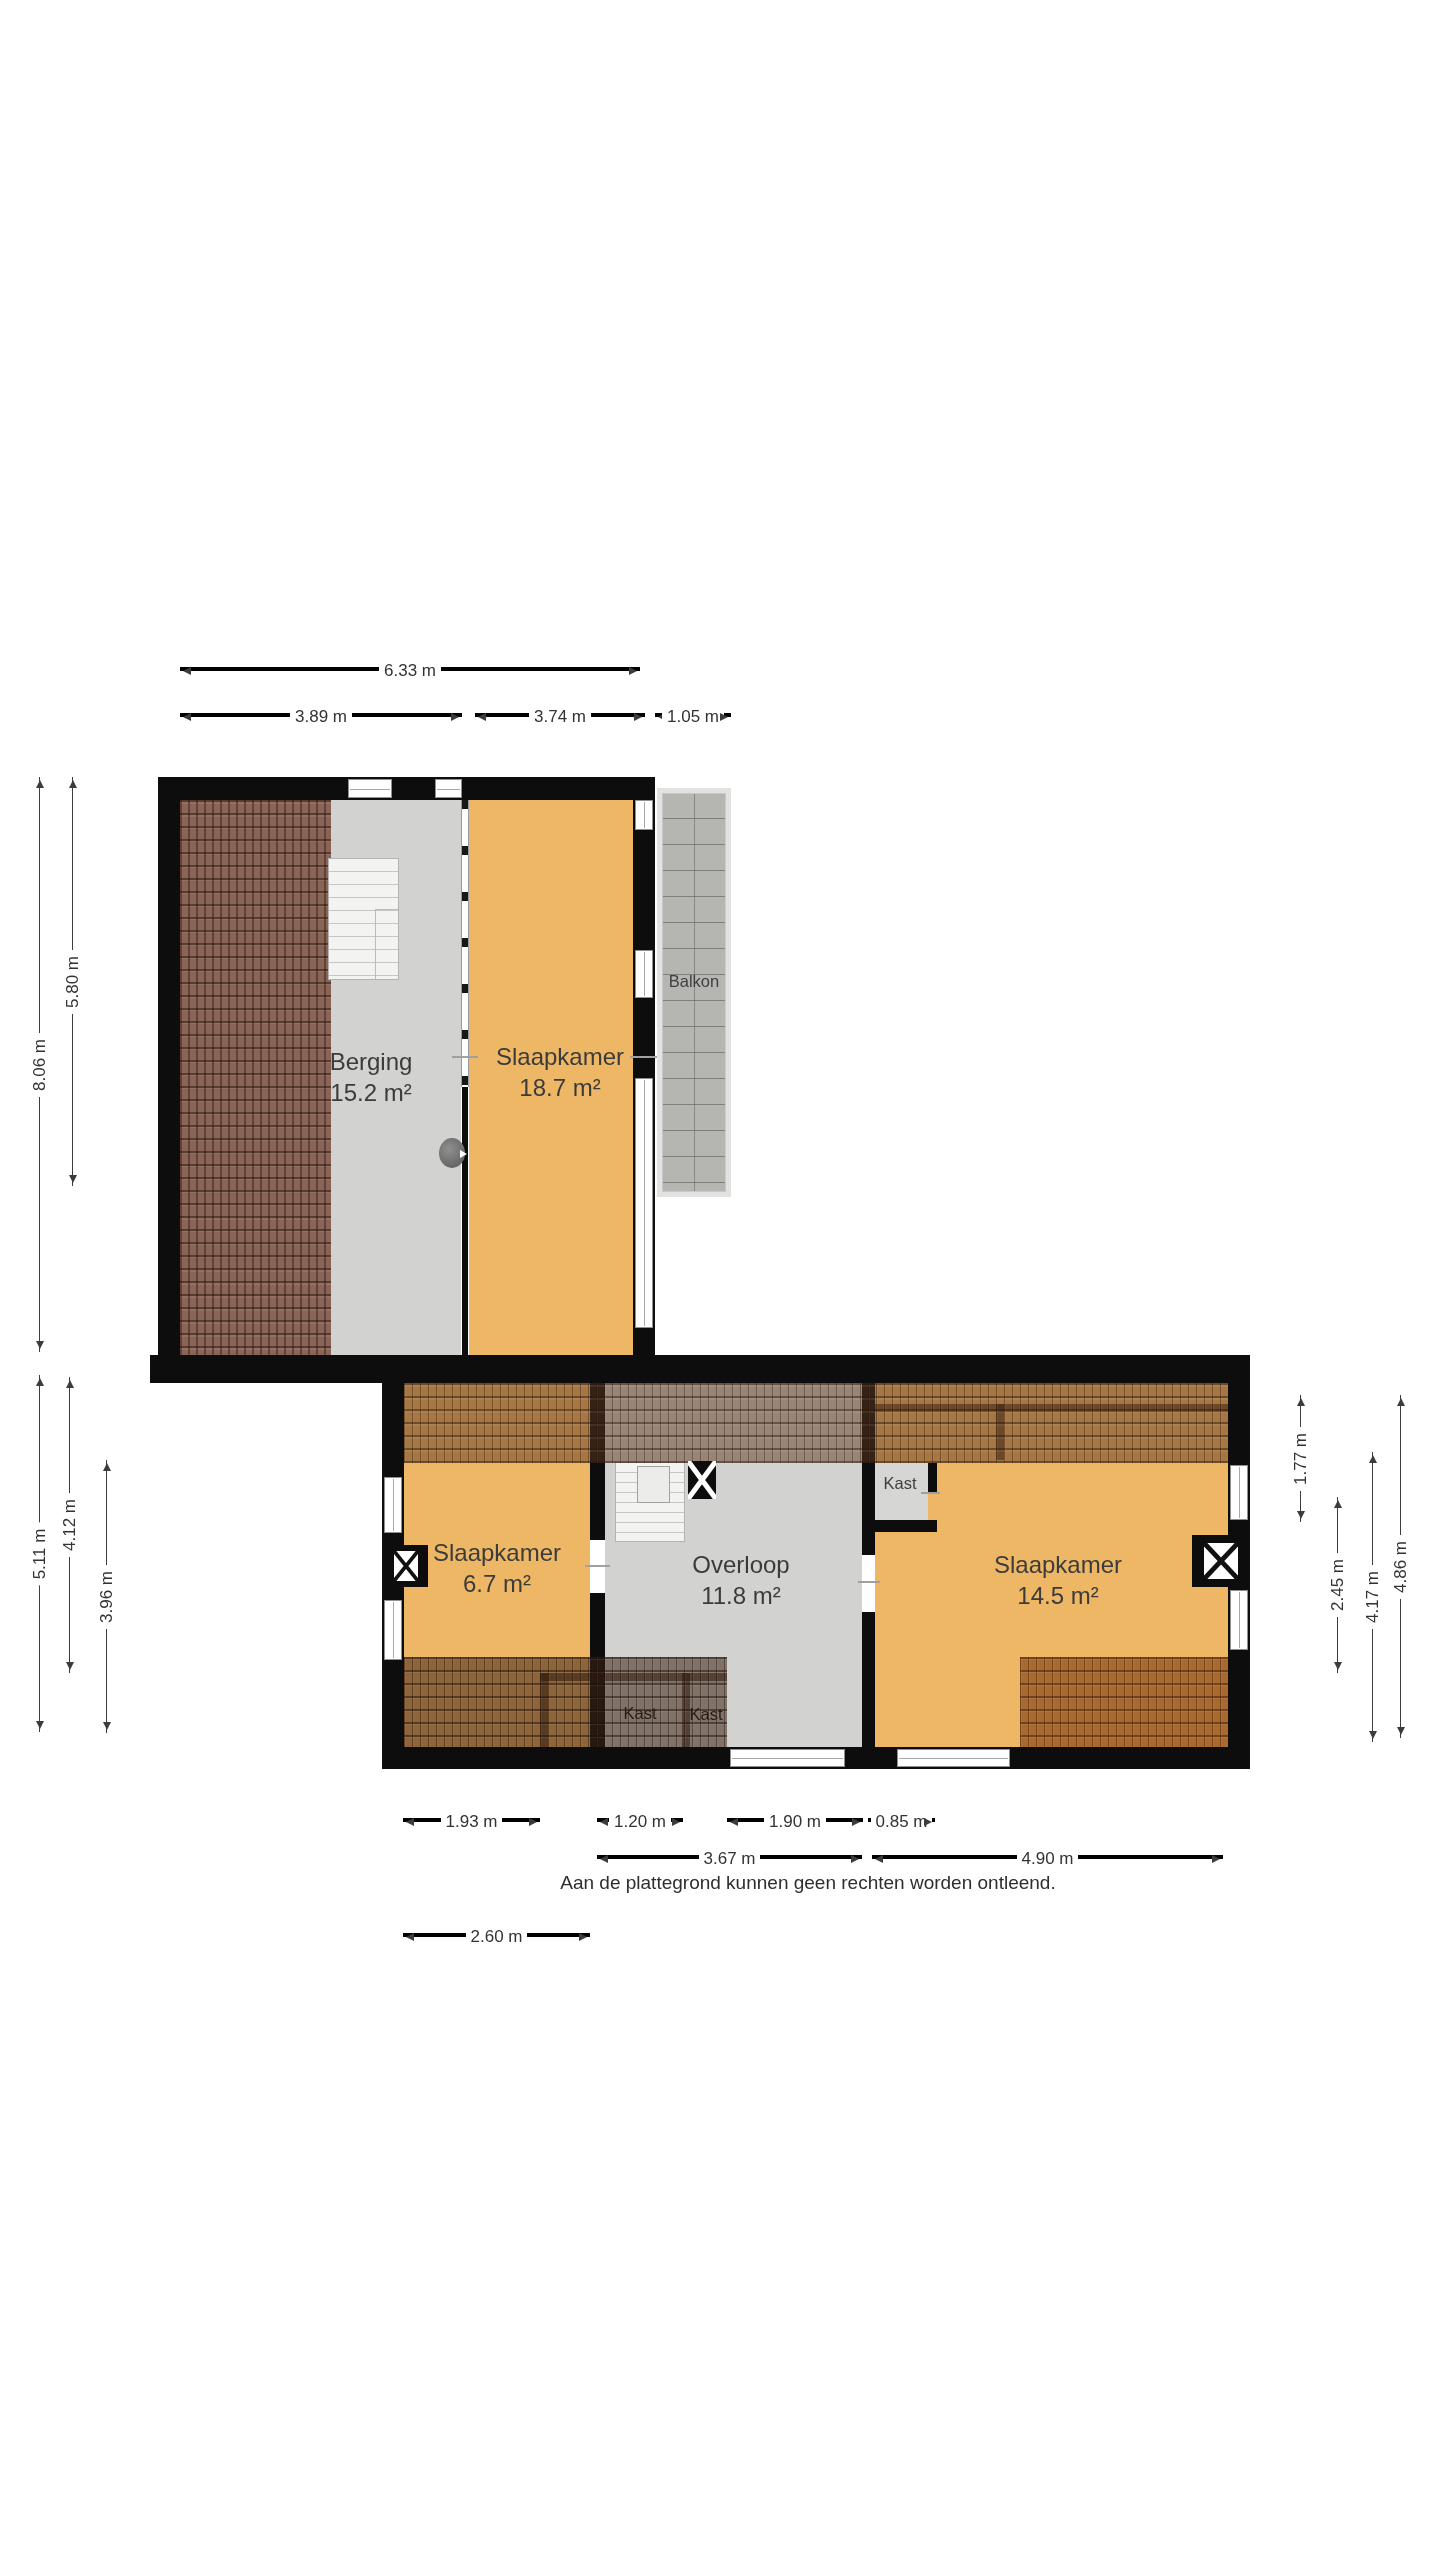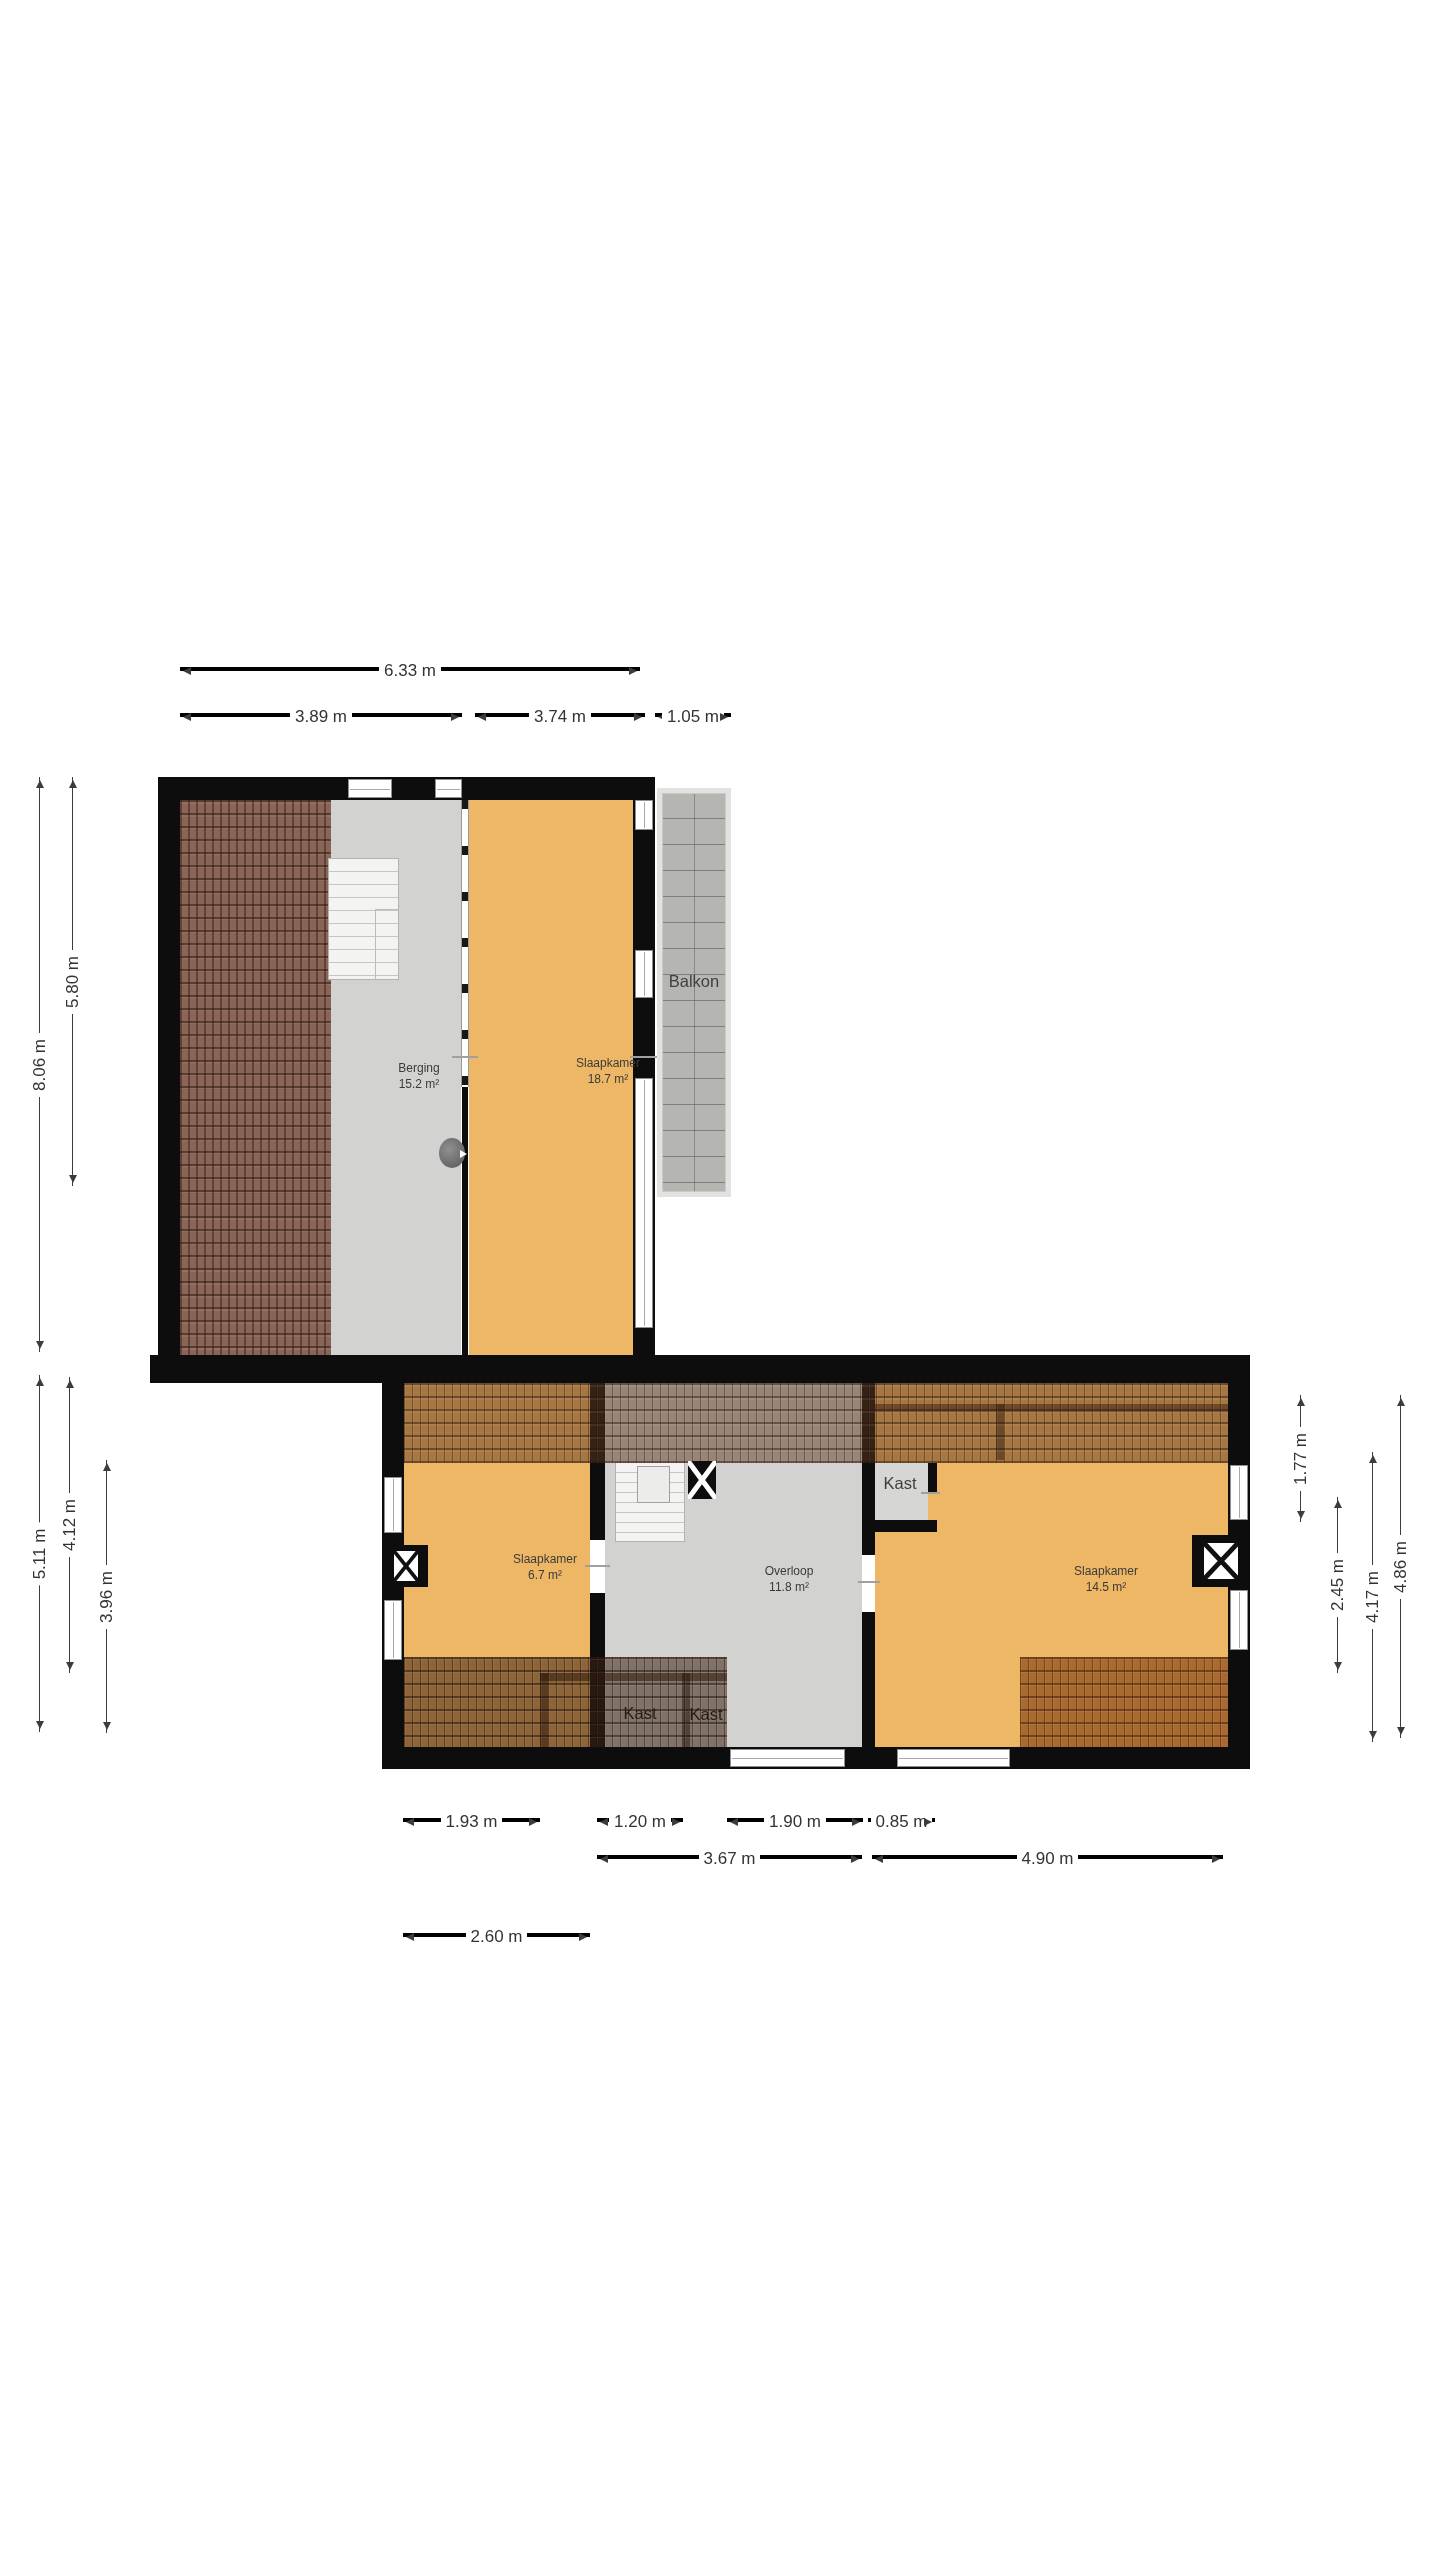--- a/index.html
+++ b/index.html
@@ -38,22 +38,22 @@
       repeating-linear-gradient(180deg, transparent 0 25px, rgba(75,75,70,.5) 25px 26px),
       repeating-linear-gradient(90deg, transparent 0 32px, rgba(75,75,70,.42) 32px 33px);}
   .stairs{position:absolute;background:#f3f3f2;border:1px solid #b3b3b1;box-sizing:border-box;}
   .rail{position:absolute;background:#ececea;border:1px solid #a0a09e;box-sizing:border-box;}
   .xbox{position:absolute;background:#0d0d0d;}
   .xin{position:absolute;background:#fff;}
   .tick{position:absolute;background:#a0a0a0;}
   .knob{position:absolute;width:26px;height:30px;border-radius:50%;
         background:radial-gradient(circle at 38% 38%, #909090, #565656);}
   .knob::after{content:"";position:absolute;right:-6px;top:12px;border:4px solid transparent;border-left:7px solid #fdfdfd;}
-  .rlabel{position:absolute;transform:translate(-50%,-50%);text-align:center;font-size:12px;
-          color:#3b3b3b;line-height:1.3;white-space:nowrap;margin-left:48px;}
+  .rlabel{position:absolute;transform:translate(-50%,-50%);text-align:center;font-size:24px;
+          color:#3b3b3b;line-height:1.3;white-space:nowrap;}
   .klabel{position:absolute;transform:translate(-50%,-50%);font-size:16.5px;color:#3f3f3f;white-space:nowrap;}
   .klabel.dark{color:#241d14;}
   .dimh{position:absolute;height:0;border-top:4px solid #000000;}
   .dimh::before{content:"";position:absolute;left:-1px;top:-4.5px;border:4px solid transparent;border-right:8px solid #3c3c3c;}
   .dimh::after{content:"";position:absolute;right:-1px;top:-4.5px;border:4px solid transparent;border-left:8px solid #3c3c3c;}
   .dimv{position:absolute;width:0;border-left:1px solid #3c3c3c;}
   .dimv::before{content:"";position:absolute;top:-1px;left:-4.5px;border:4px solid transparent;border-bottom:8px solid #3c3c3c;}
   .dimv::after{content:"";position:absolute;bottom:-1px;left:-4.5px;border:4px solid transparent;border-top:8px solid #3c3c3c;}
   .dlab{position:absolute;left:50%;top:50%;transform:translate(-50%,-50%);background:#fff;
         padding:0 5px;font-size:17px;color:#333;white-space:nowrap;}
@@ -238,14 +238,15 @@
   <div class="dimh" style="left:403px;top:1933px;width:187px;">
     <span class="dlab">2.60 m</span>
     </div>
   <div class="dimh" style="left:597px;top:1855px;width:265px;">
     <span class="dlab">3.67 m</span>
     </div>
   <div class="dimh" style="left:872px;top:1855px;width:351px;">
     <span class="dlab">4.90 m</span>
     </div>
 
+  <div class="footer" style="top:1872px;">Aan de plattegrond kunnen geen rechten worden ontleend.</div>
 
 </div>
 
 </body></html>

